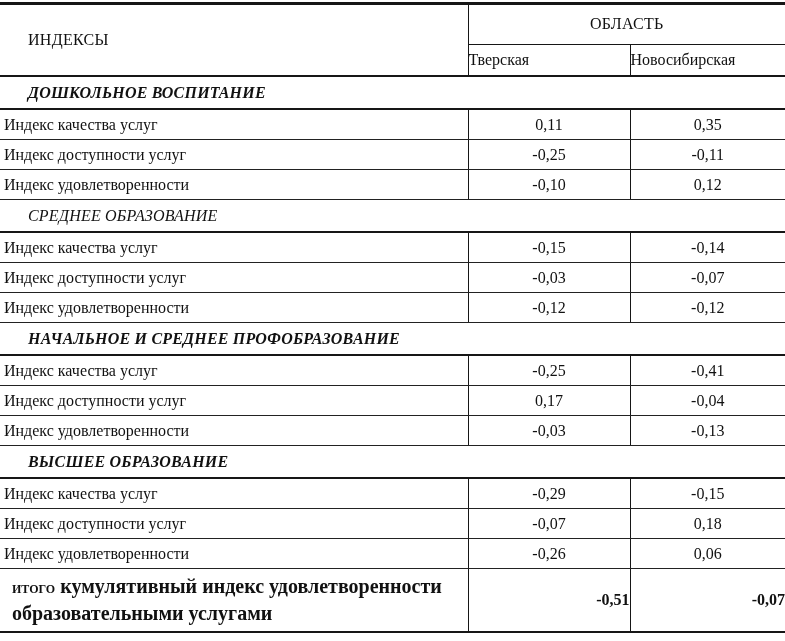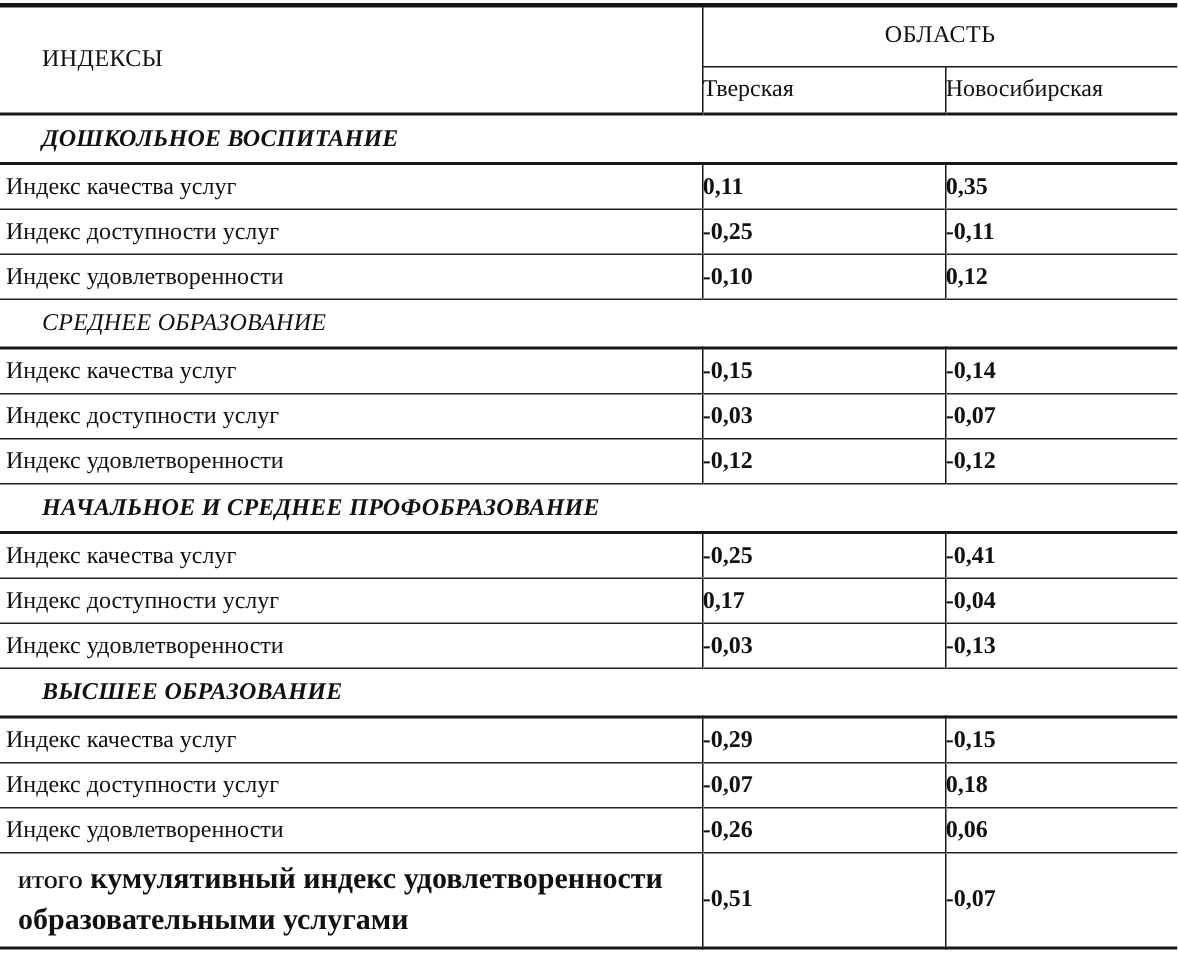--- a/index.html
+++ b/index.html
@@ -67,38 +67,38 @@
   td.section-title.regular { font-weight: normal; }
 
   
   td.row-label {
     padding-left: 4px;
     height: 29px;
     border-bottom: 1.5px solid #222222;
     font-family: Liberation Serif, serif;
   }
   td.val {
+    text-align: center;
     height: 29px;
     border-left: 1.5px solid #161616;
     border-bottom: 1.5px solid #222222;
-    font-weight: bold;
   }
 
   
   tr.total-row td { border-bottom: none; }
   td.total-label {
     padding: 4px 12px;
     height: 42px;
     font-weight: bold;
     line-height: 1.35;
   }
   td.total-label .itogo { font-size: 12px; margin-right: 5px; }
   td.total-label .rest  { font-size: 20px; }
   td.total-val {
-    text-align: left;
+    text-align: right;
     font-weight: bold;
     border-left: 1.5px solid #161616;
   }
 </style>
 </head>
 <body>
 
 <div class="page">
   <table class="idx">
     <colgroup>

